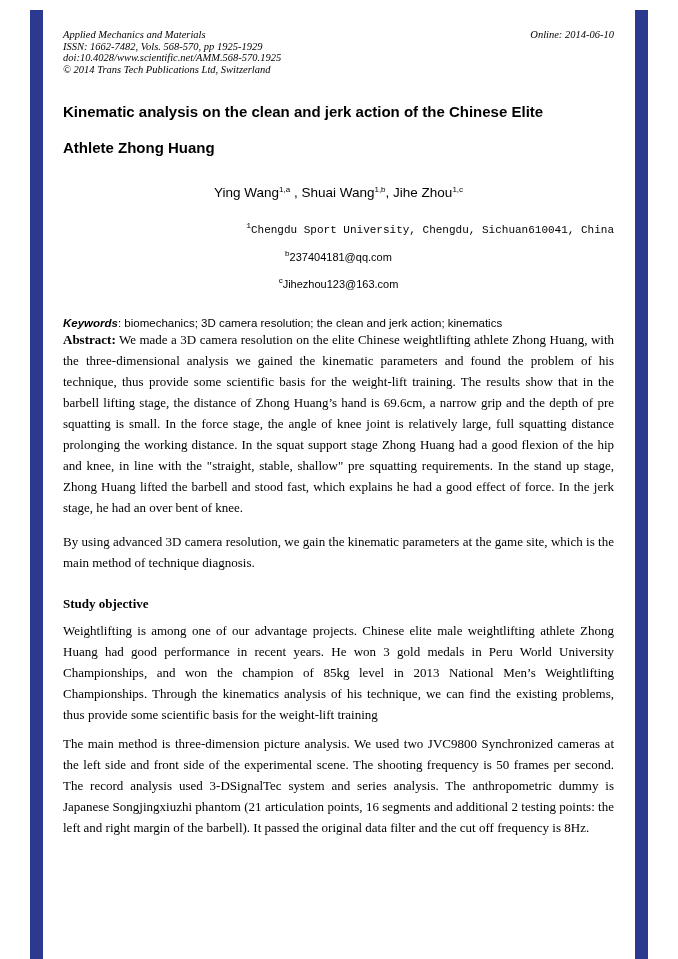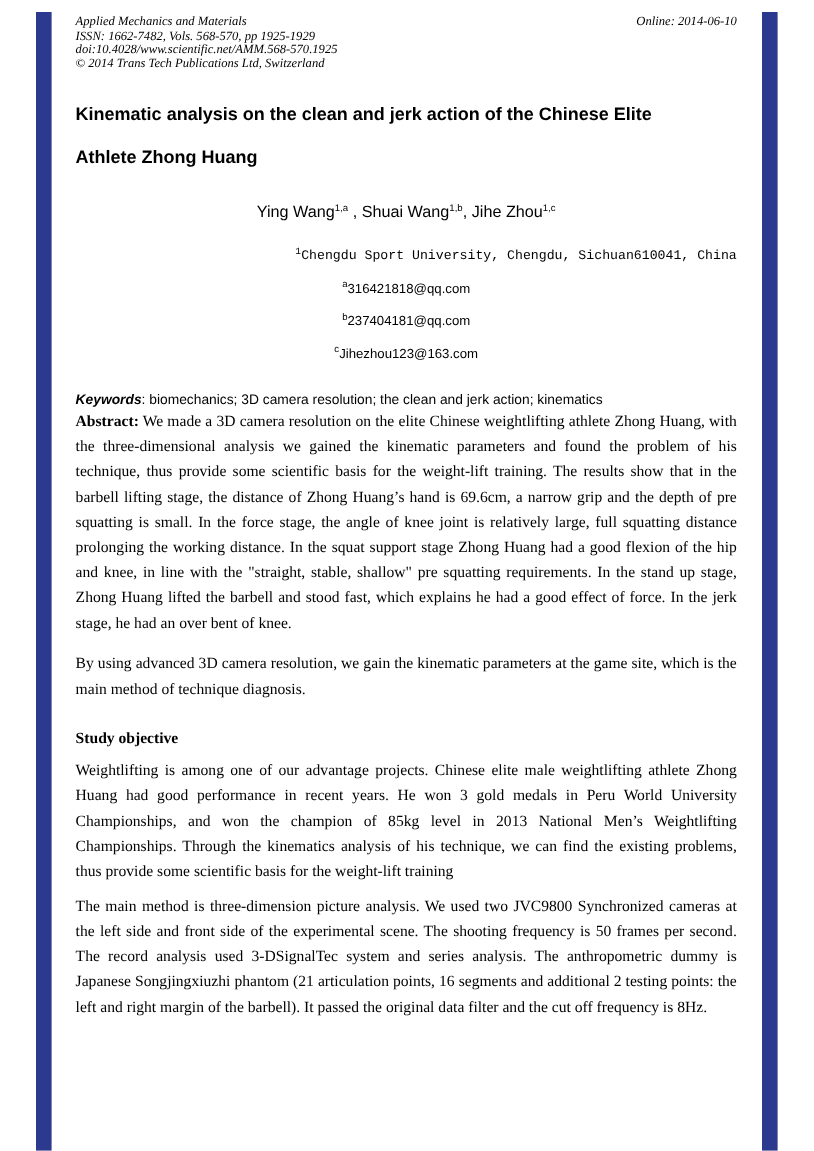--- a/index.html
+++ b/index.html
@@ -20,21 +20,21 @@
     bottom: 0;
     width: 13px;
     background: #2b3a8f;
   }
   .side-bar.left  { left: 30px; }
   .side-bar.right { left: 635px; }
 
   .content {
     position: absolute;
     left: 63px;
-    top: 0;
+    top: 16px;
     width: 551px;
   }
 
   
   .header {
     display: flex;
     justify-content: space-between;
     align-items: flex-start;
     padding-top: 13px;
     font-family: "Liberation Serif", serif;
@@ -131,21 +131,20 @@
 
     <div class="title-block">
       <div class="title-line1">Kinematic analysis on the clean and jerk action of the Chinese Elite</div>
       <div class="title-line2">Athlete Zhong Huang</div>
     </div>
 
     <div class="authors"><span>Ying Wang</span><sup>1,a</sup><span> , </span><span>Shuai Wang</span><sup>1,b</sup><span>, </span><span>Jihe Zhou</span><sup>1,c</sup></div>
 
     <div class="affiliation"><sup>1</sup><span>Chengdu Sport University, Chengdu, Sichuan610041, China</span></div>
 
-    <div class="email-line"><sup>a</sup><span>316421818@qq.com</span></div>
     <div class="email-line"><sup>b</sup><span>237404181@qq.com</span></div>
     <div class="email-line"><sup>c</sup><span>Jihezhou123@163.com</span></div>
 
     <div class="keywords"><b>Keywords</b><span>: biomechanics; 3D camera resolution; the clean and jerk action; kinematics</span></div>
 
     <p class="body-par abstract"><b>Abstract:</b><span> We made a 3D camera resolution on the elite Chinese weightlifting athlete Zhong Huang, with the three-dimensional analysis we gained the kinematic parameters and found the problem of his technique, thus provide some scientific basis for the weight-lift training. The results show that in the barbell lifting stage, the distance of Zhong Huang’s hand is 69.6cm, a narrow grip and the depth of pre squatting is small. In the force stage, the angle of knee joint is relatively large, full squatting distance prolonging the working distance. In the squat support stage Zhong Huang had a good flexion of the hip and knee, in line with the "straight, stable, shallow" pre squatting requirements. In the stand up stage, Zhong Huang lifted the barbell and stood fast, which explains he had a good effect of force. In the jerk stage, he had an over bent of knee.</span></p>
 
     <p class="body-par par2">By using advanced 3D camera resolution, we gain the kinematic parameters at the game site, which is the main method of technique diagnosis.</p>
 
     <h2 class="section-heading">Study objective</h2>

